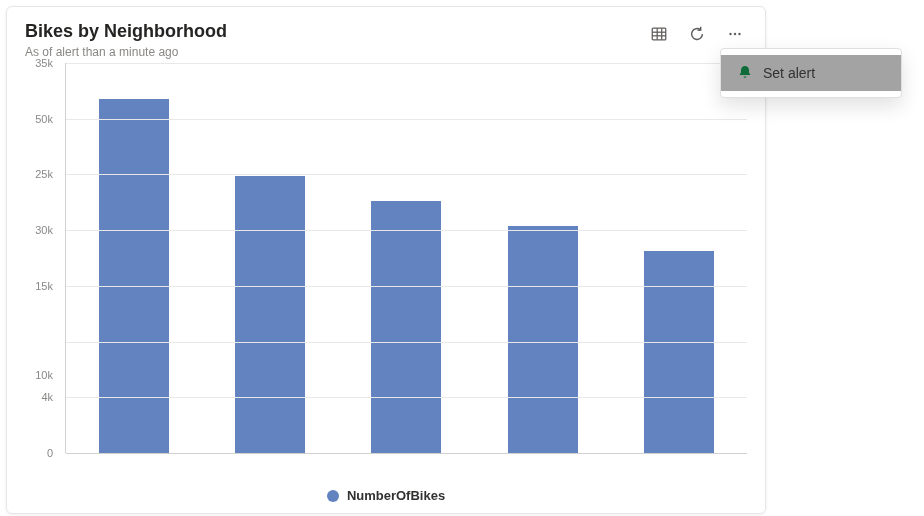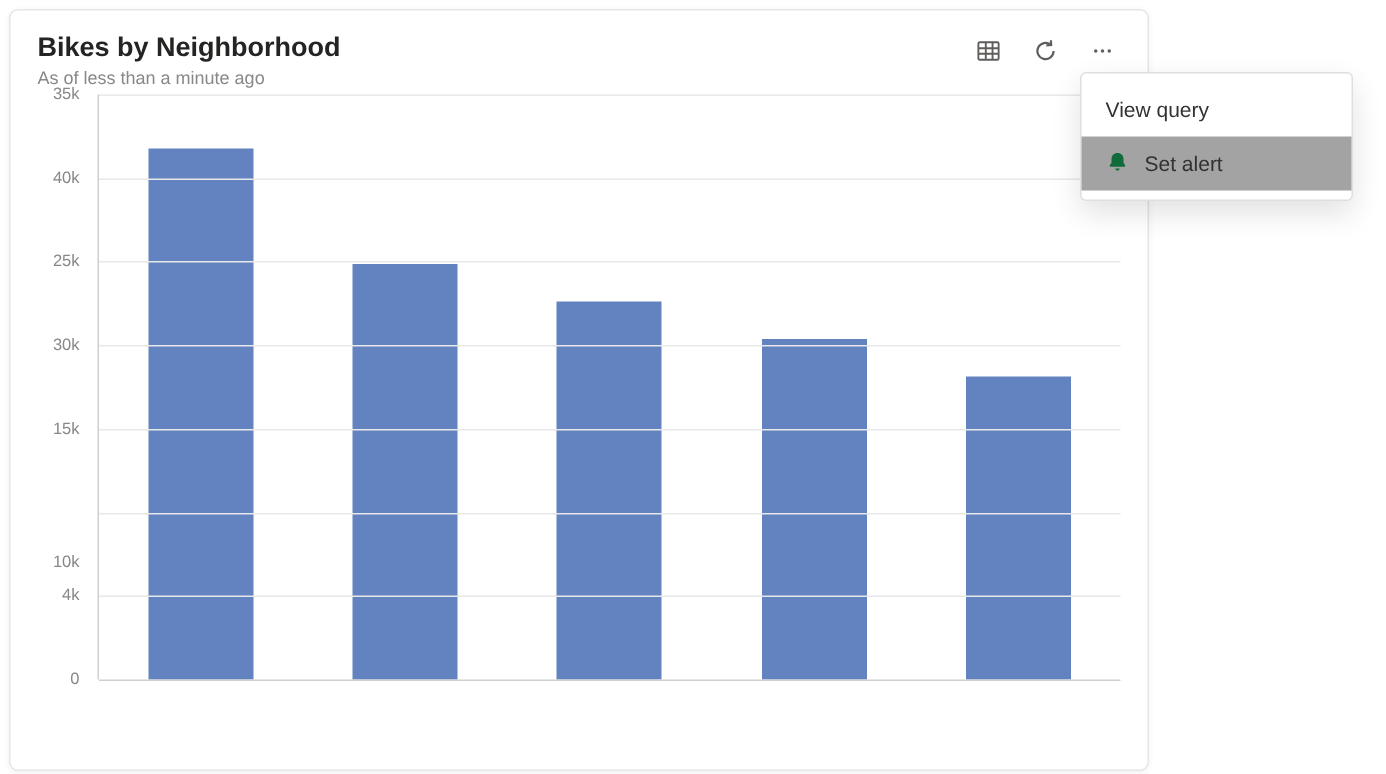--- a/index.html
+++ b/index.html
@@ -161,21 +161,21 @@
   .menu-item.selected { background: #a3a3a3; }
   .bell-icon { color: #0f6b3a; }
 </style>
 </head>
 <body>
 
 <div class="card">
   <div class="header">
     <div class="title-block">
       <div class="title">Bikes by Neighborhood</div>
-      <div class="subtitle">As of less than a minute ago</div>
+      <div class="subtitle">As of alert than a minute ago</div>
     </div>
     <div class="toolbar">
       <button class="tool-btn">
         <span>
           <svg width="18" height="18" viewBox="0 0 20 20" fill="none" stroke="currentColor" stroke-width="1.4">
             <rect x="2.5" y="3.5" width="15" height="13" rx="1"></rect>
             <line x1="2.5" y1="8" x2="17.5" y2="8"></line>
             <line x1="2.5" y1="12" x2="17.5" y2="12"></line>
             <line x1="8" y1="3.5" x2="8" y2="16.5"></line>
             <line x1="13" y1="3.5" x2="13" y2="16.5"></line>
@@ -203,21 +203,21 @@
   </div>
 
   <div class="chart-wrap">
     <div class="y-axis" id="y-axis">
         <div class="y-label" style="top: 100%;">0</div>
         <div class="y-label" style="top: 85.7143%;">4k</div>
         <div class="y-label" style="top: 71.4286%; margin-top: 33px;">10k</div>
         <div class="y-label" style="top: 57.1429%;">15k</div>
         <div class="y-label" style="top: 42.8571%;">30k</div>
         <div class="y-label" style="top: 28.5714%;">25k</div>
-        <div class="y-label" style="top: 14.2857%;">40k</div>
+        <div class="y-label" style="top: 14.2857%;">50k</div>
         <div class="y-label" style="top: 0%;">35k</div>
       </div>
     <div class="plot" id="plot">
       <div class="bars" id="bars">
           <div class="bar" style="height: 90.8571%; background: rgb(98, 131, 192);"></div>
           <div class="bar" style="height: 71.1429%; background: rgb(98, 131, 192);"></div>
           <div class="bar" style="height: 64.5714%; background: rgb(98, 131, 192);"></div>
           <div class="bar" style="height: 58.2857%; background: rgb(98, 131, 192);"></div>
           <div class="bar" style="height: 51.7143%; background: rgb(98, 131, 192);"></div>
         </div>
@@ -225,26 +225,27 @@
         <div class="grid-line" style="top: 85.7143%;"></div>
         <div class="grid-line" style="top: 71.4286%;"></div>
         <div class="grid-line" style="top: 57.1429%;"></div>
         <div class="grid-line" style="top: 42.8571%;"></div>
         <div class="grid-line" style="top: 28.5714%;"></div>
         <div class="grid-line" style="top: 14.2857%;"></div>
         <div class="grid-line" style="top: 0%;"></div>
       </div>
   </div>
 
+  <div class="legend">
+    <span class="legend-dot"></span>
+    <span>NumberOfBikes</span>
+  </div>
 </div>
 
 <div class="menu">
-  <div class="menu-item">
-    <span>View query</span>
-  </div>
   <div class="menu-item selected">
     <span class="bell-icon">
       <svg width="16" height="16" viewBox="0 0 20 20" fill="currentColor">
         <path d="M10 2.5c-3 0-5 2.2-5 5v3.2l-1.4 2.1c-.3.45 0 1.1.6 1.1h11.6c.6 0 .9-.65.6-1.1L15 10.7V7.5c0-2.8-2-5-5-5z"></path>
         <path d="M8.2 15.5a1.8 1.8 0 0 0 3.6 0H8.2z"></path>
       </svg>
     </span>
     <span>Set alert</span>
   </div>
 </div>

